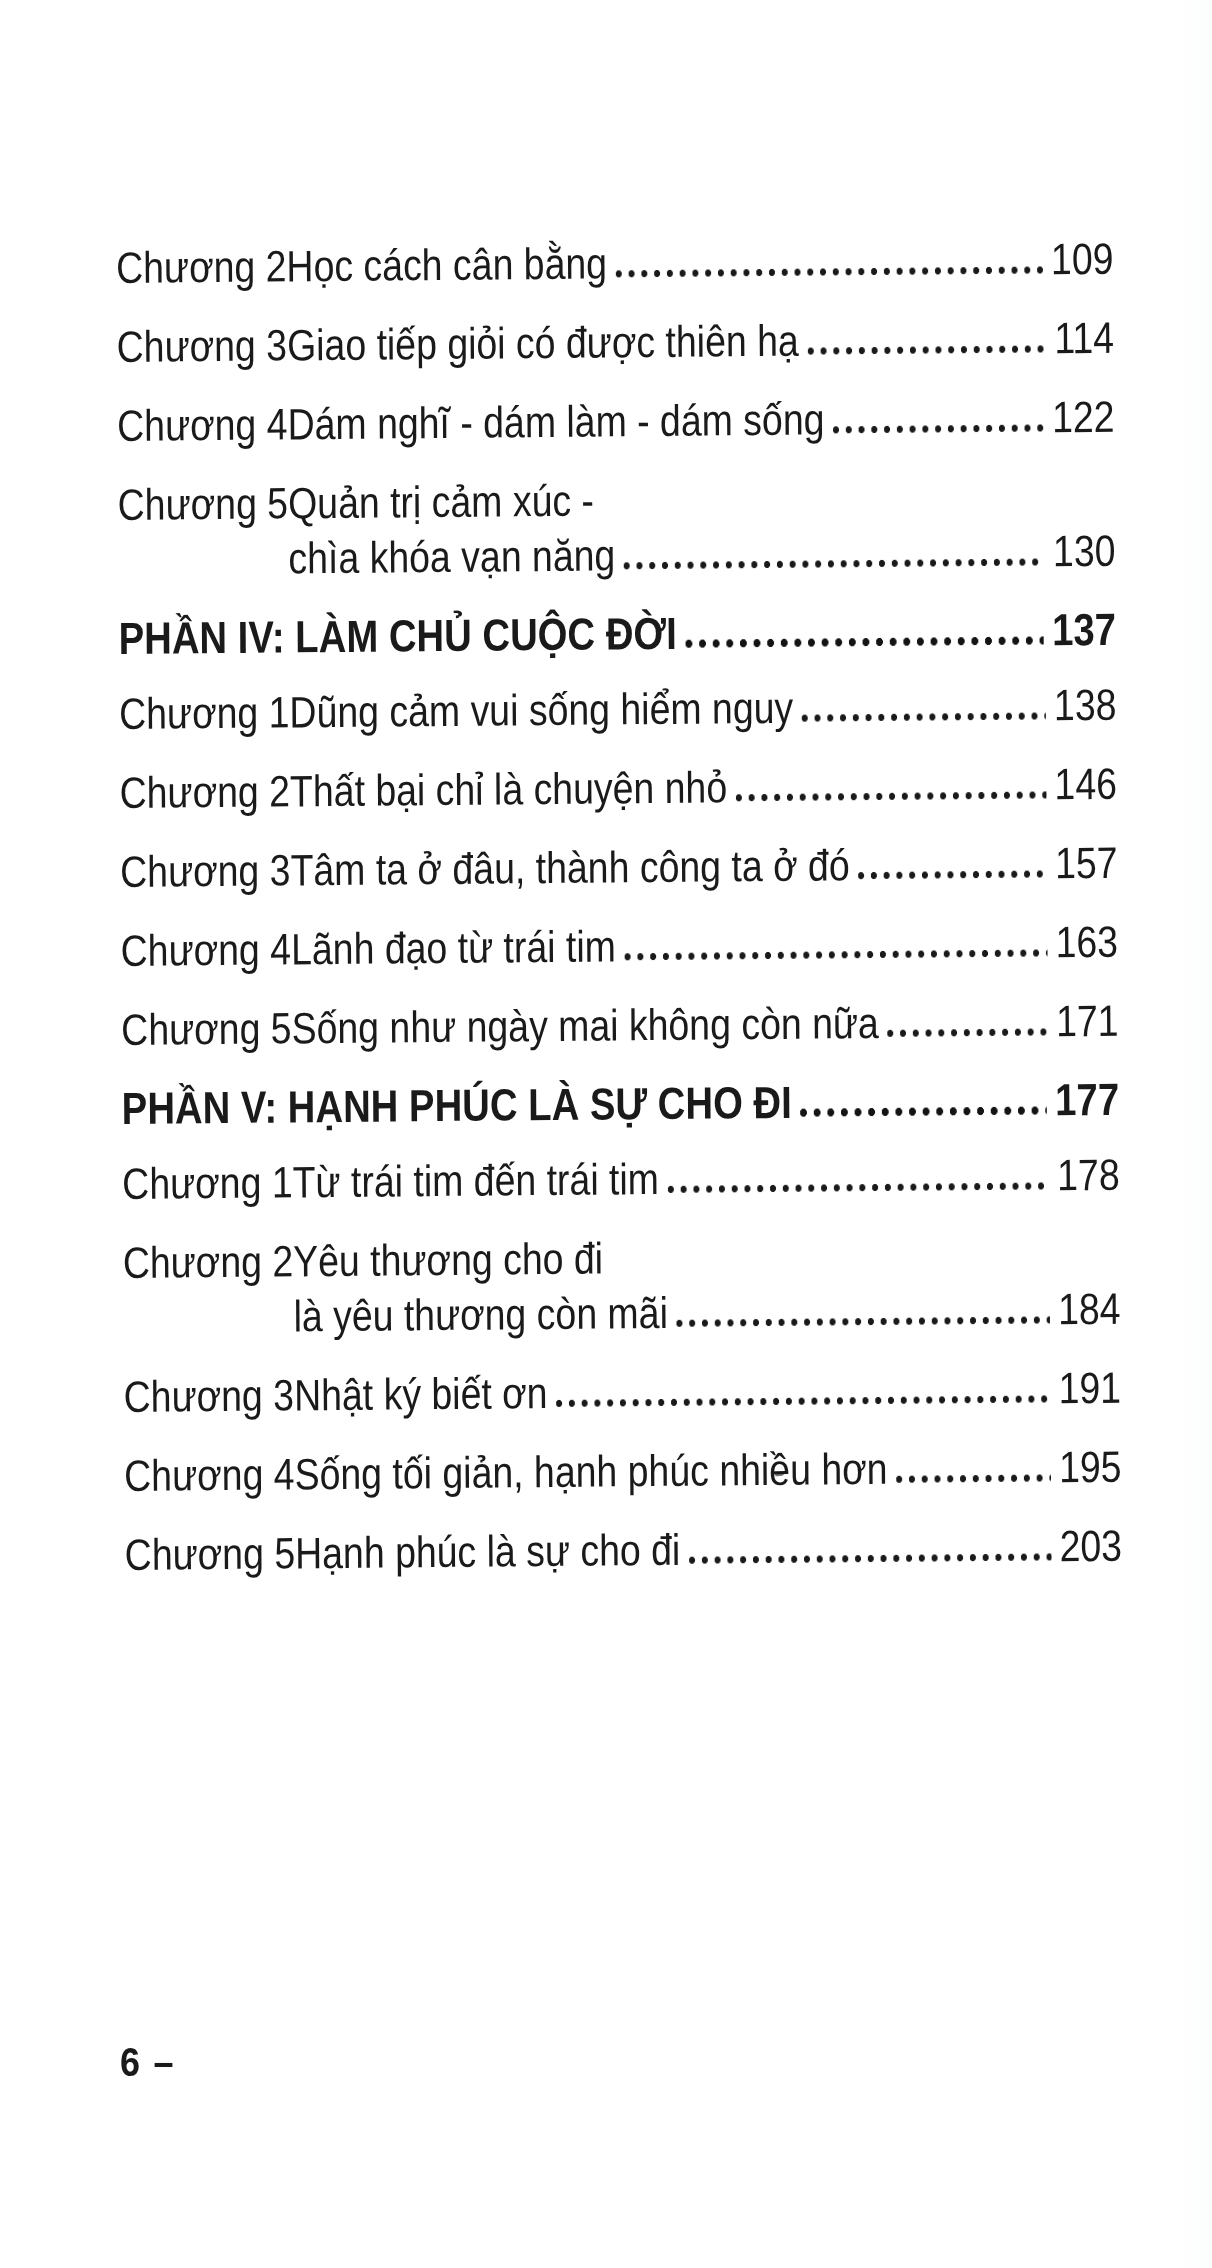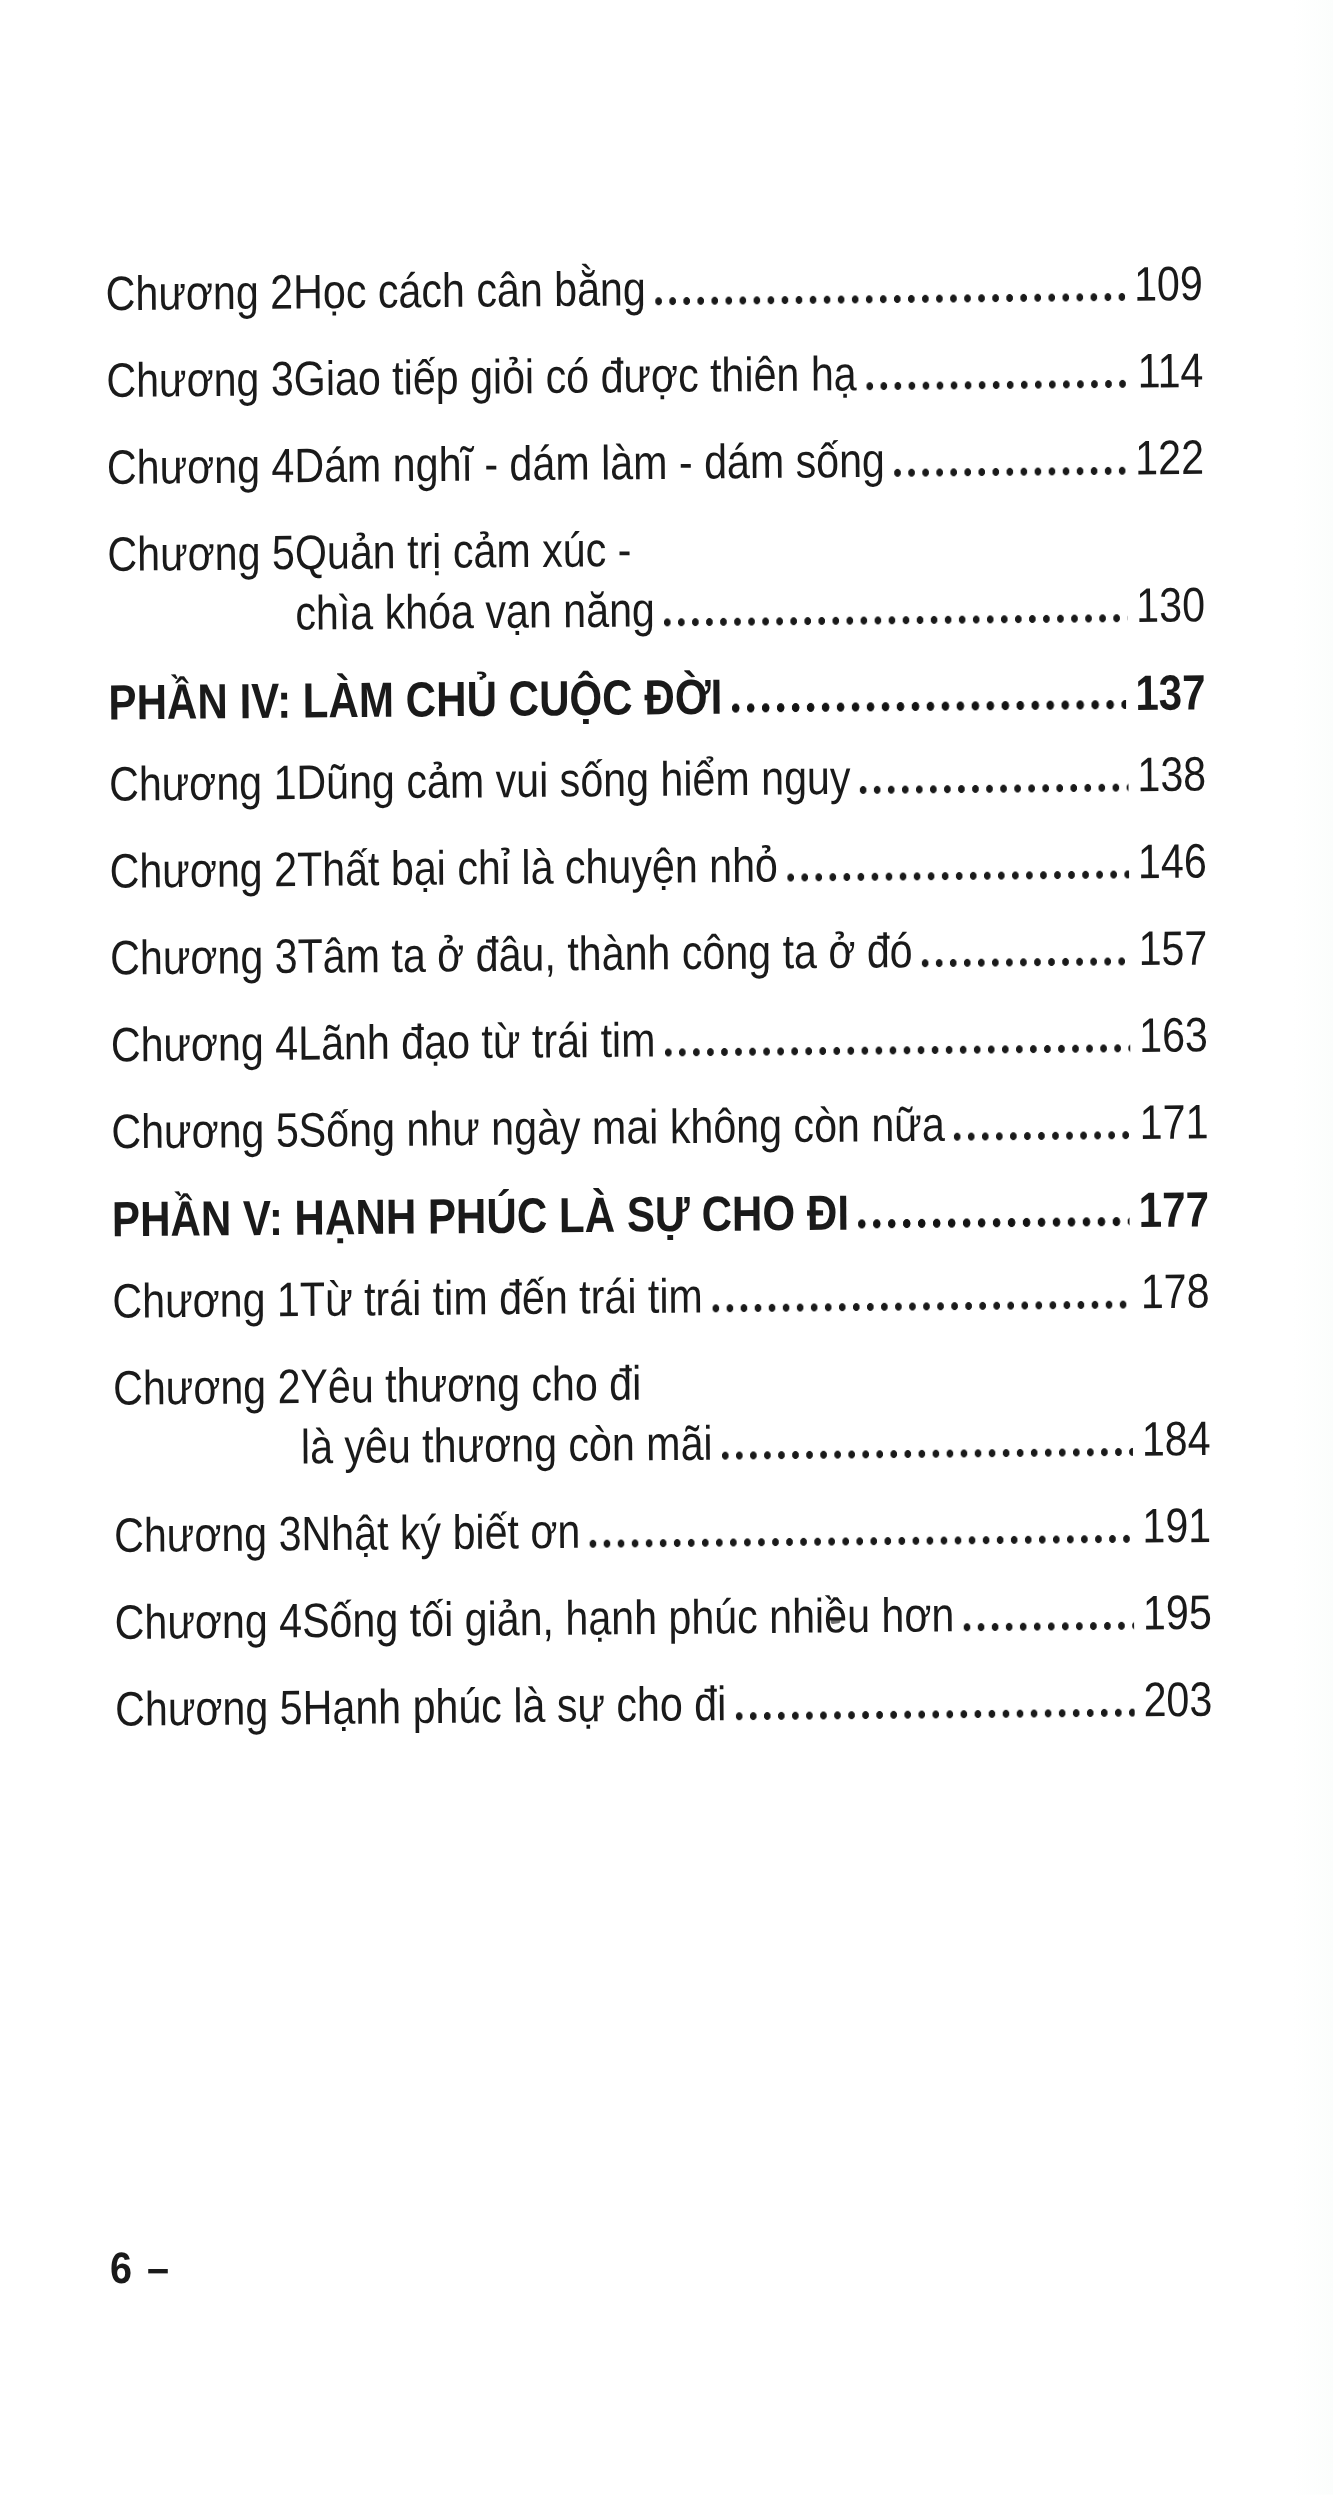--- a/index.html
+++ b/index.html
@@ -12,20 +12,21 @@
     background: #ffffff;
     font-family: "Liberation Sans", sans-serif;
     color: #1a1a1a;
     position: relative;
     overflow: hidden;
   }
   .page {
     position: absolute;
     inset: 0;
     background: linear-gradient(90deg, #ffffff 0%, #ffffff 97%, #fbfdfc 100%);
+    margin-left: 20px;
   }
   
   .toc {
     position: absolute;
     left: 96px;
     top: 246px;
     width: 1172px;
     transform: scaleX(0.851) rotate(-0.45deg);
     transform-origin: left top;
   }

